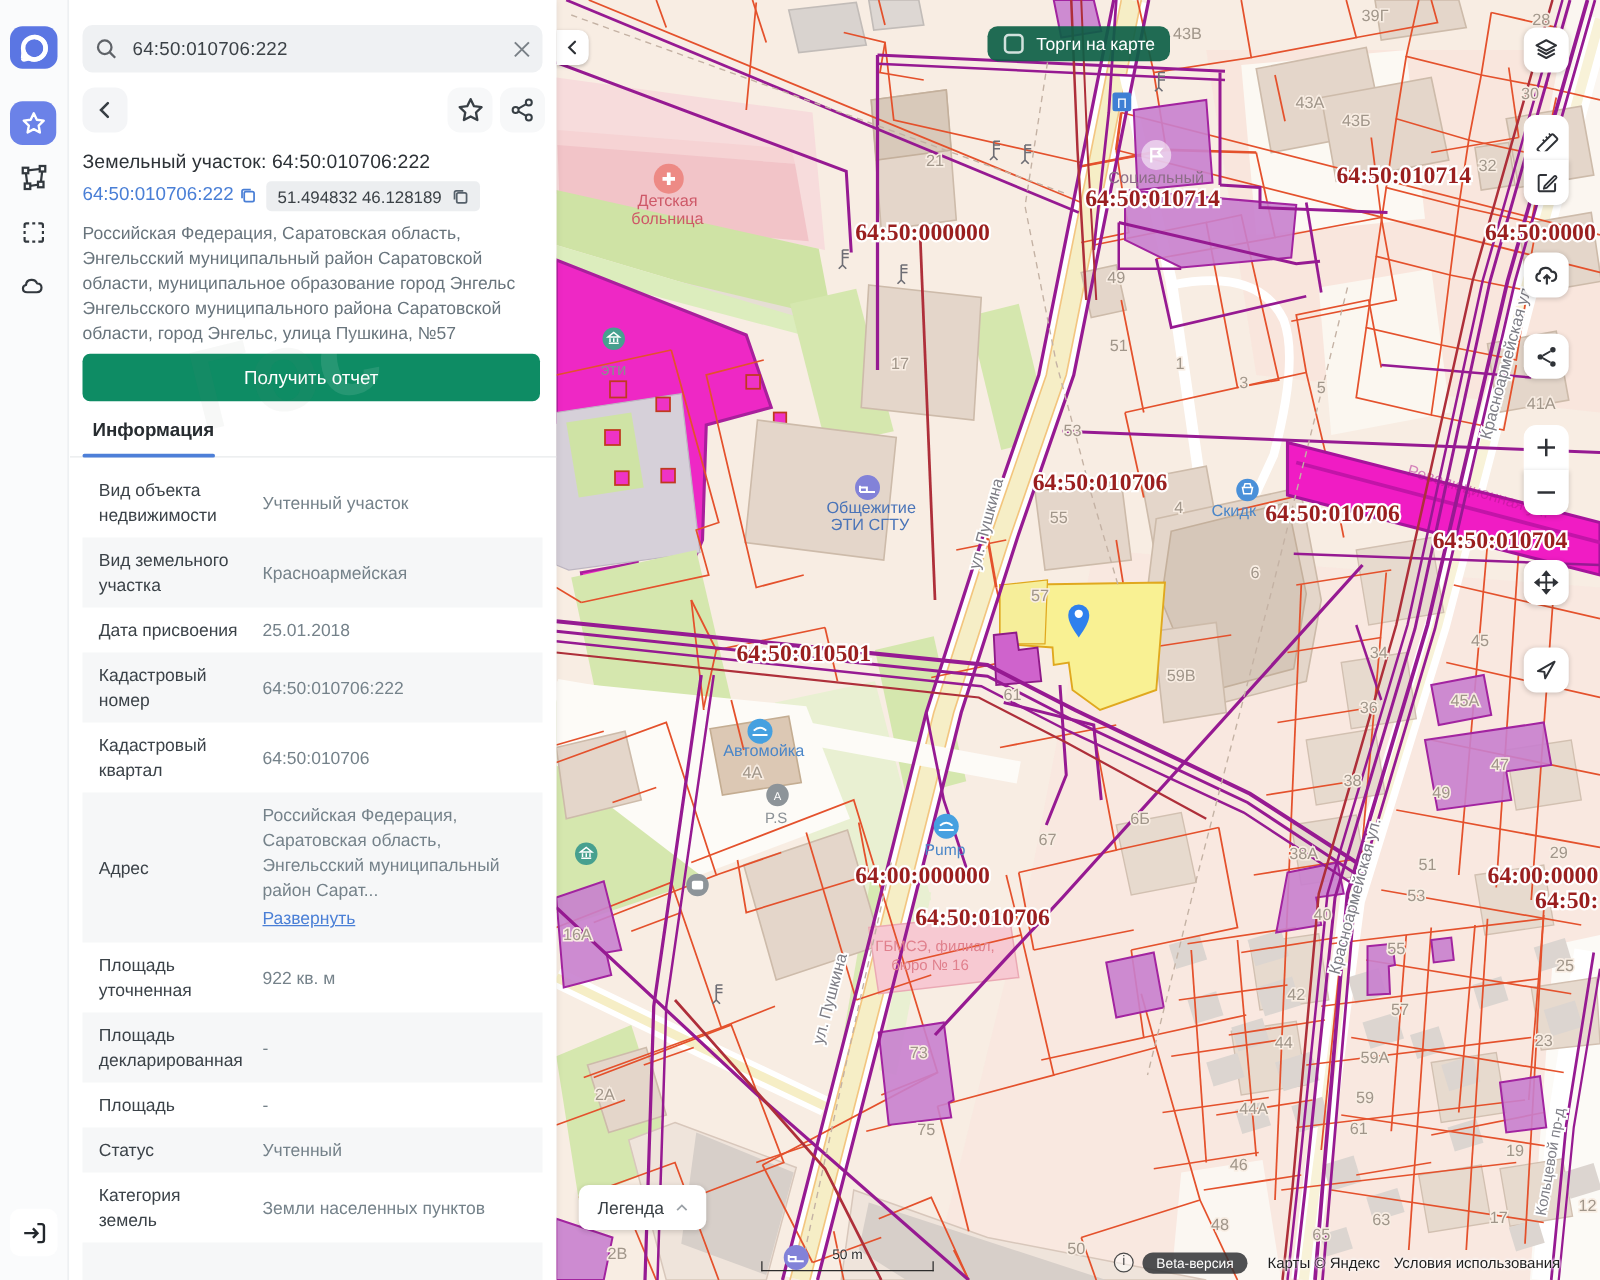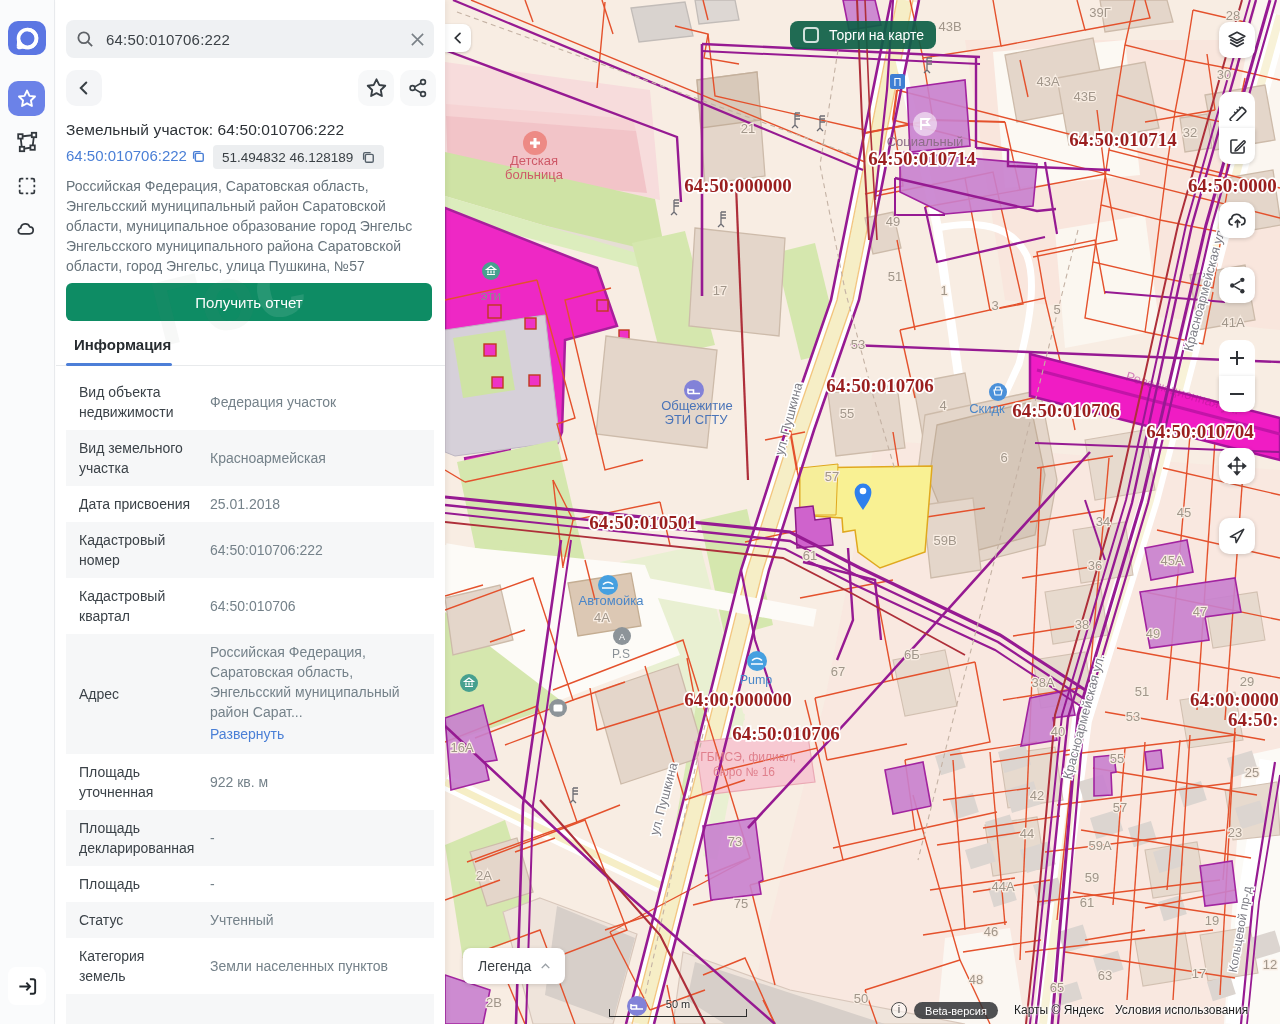--- a/index.html
+++ b/index.html
@@ -22,21 +22,21 @@
 .addr{position:absolute;left:10px;top:176px;width:372px;font-size:14px;line-height:20px;color:#68747c}
 .getrep{position:absolute;left:10px;top:283px;width:366px;height:38px;background:#0e8c64;border-radius:6px;color:#fff;font-size:15px;display:flex;align-items:center;justify-content:center}
 .tabs{position:absolute;left:0;top:330px;width:389px;height:36px;border-bottom:1px solid #e8eaec}
 .tabs .t{position:absolute;left:18px;top:6px;font-size:15px;font-weight:bold;color:#272c30}
 .tabs .u{position:absolute;left:10px;top:33px;width:106px;height:3px;background:#4d7fd8;border-radius:2px}
 .tbl{position:absolute;left:10px;top:374px;width:368px}
 .row{display:flex;align-items:center;padding:8px 0 8px 13px}
 .row.g{background:#f6f7f8}
 .row .l{width:131px;font-size:14px;line-height:20px;color:#3b4248;flex:none}
 .row .v{width:224px;font-size:14px;line-height:20px;color:#75828a;align-self:center}
-a.exp{color:#4a7fd6;line-height:24px;display:inline-block}
+a.exp{color:#4a7fd6;text-decoration:underline;line-height:24px;display:inline-block}
 
 #map{position:absolute;left:445px;top:0;width:835px;height:1024px;overflow:hidden}
 #map svg.base{position:absolute;left:0;top:0}
 .collapse{position:absolute;left:0px;top:24px;width:26px;height:28px;background:#fff;border-radius:0 8px 8px 0;box-shadow:0 1px 3px rgba(0,0,0,.2);display:flex;align-items:center;justify-content:center;z-index:3}
 .torgi{position:absolute;left:345px;top:21px;width:146px;height:28px;background:rgba(13,95,71,.92);border-radius:8px;display:flex;align-items:center;z-index:3}
 .torgi .cb{width:16px;height:16px;border:2px solid rgba(255,255,255,.8);border-radius:4px;margin-left:13px}
 .torgi .tx{color:#fff;font-size:14px;margin-left:10px}
 .mbtn{position:absolute;left:774px;width:36px;height:36px;background:#fff;border-radius:10px;box-shadow:0 1px 4px rgba(0,0,0,.18);display:flex;align-items:center;justify-content:center;z-index:3}
 .legend{position:absolute;left:18px;top:948px;width:102px;height:36px;background:#fff;border-radius:8px;box-shadow:0 1px 4px rgba(0,0,0,.15);display:flex;align-items:center;z-index:3}
 .legend .tx{font-size:14px;color:#3a4045;margin-left:15px}
@@ -133,21 +133,21 @@
   <div class="addr">Российская Федерация, Саратовская область, Энгельсский муниципальный район Саратовской области, муниципальное образование город Энгельс Энгельсского муниципального района Саратовской области, город Энгельс, улица Пушкина, №57</div>
   <div class="getrep">Получить отчет</div>
   <div style="position:absolute;left:95px;top:245px;font-size:92px;font-weight:bold;color:rgba(120,130,125,0.06);transform:rotate(-14deg);pointer-events:none">Го<span style="color:rgba(255,255,255,0.10)">с</span></div>
   <div class="tabs">
         <div class="t">Информация</div>
         <div class="u"></div>
       </div>
   <div class="tbl">
 <div class="row">
           <div class="l">Вид объекта<br>недвижимости</div>
-          <div class="v ">Федерация участок</div>
+          <div class="v ">Учтенный участок</div>
         </div>
 <div class="row g">
           <div class="l">Вид земельного<br>участка</div>
           <div class="v ">Красноармейская</div>
         </div>
 <div class="row">
           <div class="l">Дата присвоения</div>
           <div class="v ">25.01.2018</div>
         </div>
 <div class="row g">

